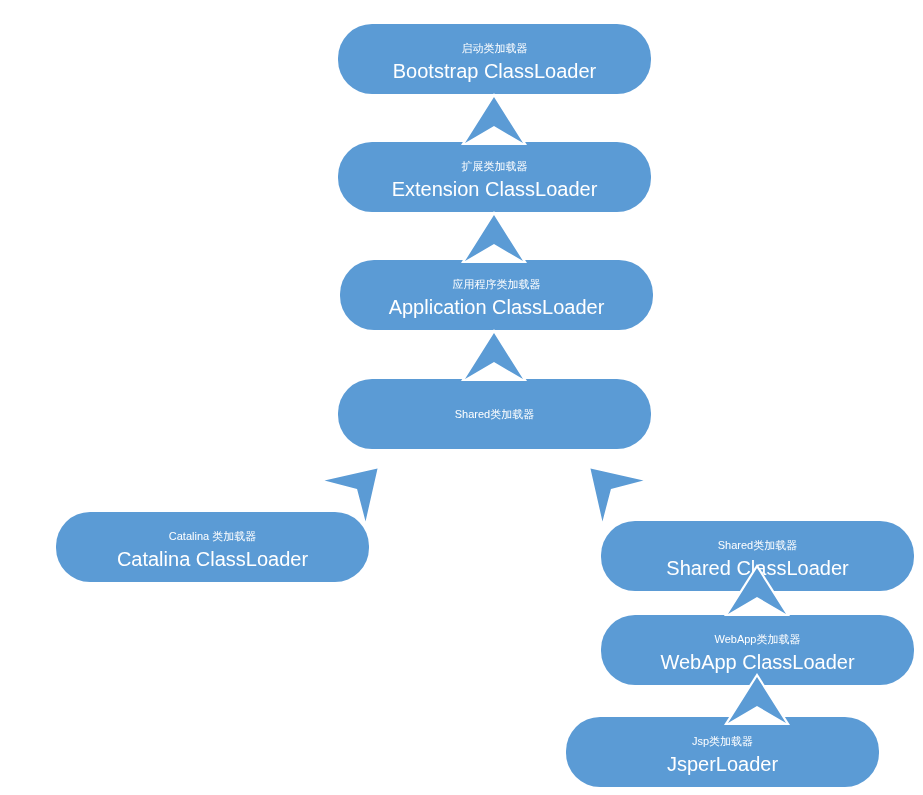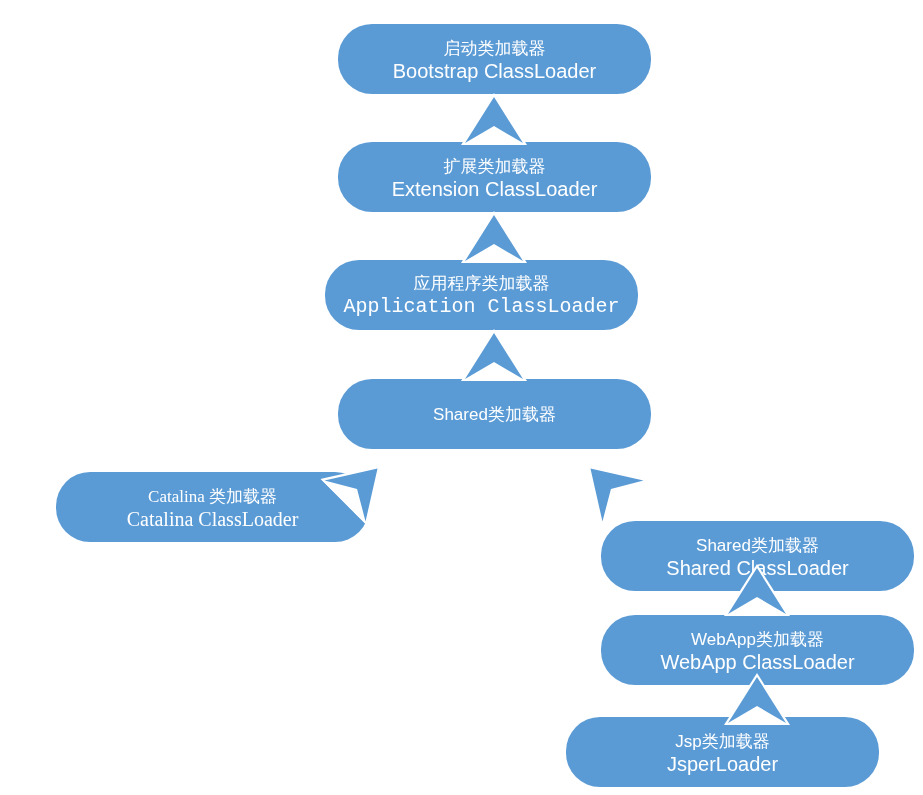--- a/index.html
+++ b/index.html
@@ -13,32 +13,32 @@
     position:relative;width:923px;height:795px;background:var(--bg);
     overflow:hidden;
   }
   .node{
     position:absolute;width:313px;height:70px;
     background:var(--node-fill);border-radius:34px;
     color:var(--node-text);
     display:flex;flex-direction:column;align-items:center;justify-content:center;
     text-align:center;
   }
-  .node .zh{font-size:17px;line-height:23px;}
+  .node .zh{font-size:11px;line-height:23px;}
   .node .en{font-size:20px;line-height:22px;}
   .arrow{position:absolute;width:66px;height:52px;}
   .arrow svg{display:block;width:100%;height:100%;}
   .arrow-back{fill:var(--bg);}
   .arrow-fill{fill:var(--node-fill);}
   
   #n-bootstrap  {left:338px;top:24px;}
   #n-extension  {left:338px;top:142px;}
-  #n-application{left:325px;top:260px;font-family:Liberation Mono, monospace;}
+  #n-application{left:340px;top:260px;}
   #n-common     {left:338px;top:379px;}
-  #n-catalina   {left:56px; top:472px;font-family:Liberation Serif, serif;}
+  #n-catalina   {left:56px; top:512px;}
   #n-shared     {left:601px;top:497px;margin-top:24px;}
   #n-webapp     {left:601px;top:615px;}
   #n-jsp        {left:566px;top:717px;}
   
   #a-ext-boot   {left:461px;top:93px;}
   #a-app-ext    {left:461px;top:211px;}
   #a-com-app    {left:461px;top:329px;}
   #a-cat-com    {left:329px;top:458px;transform:rotate(45deg);}
   #a-sha-com    {left:573px;top:458px;transform:rotate(-45deg);}
   #a-web-sha    {left:724px;top:564px;}

